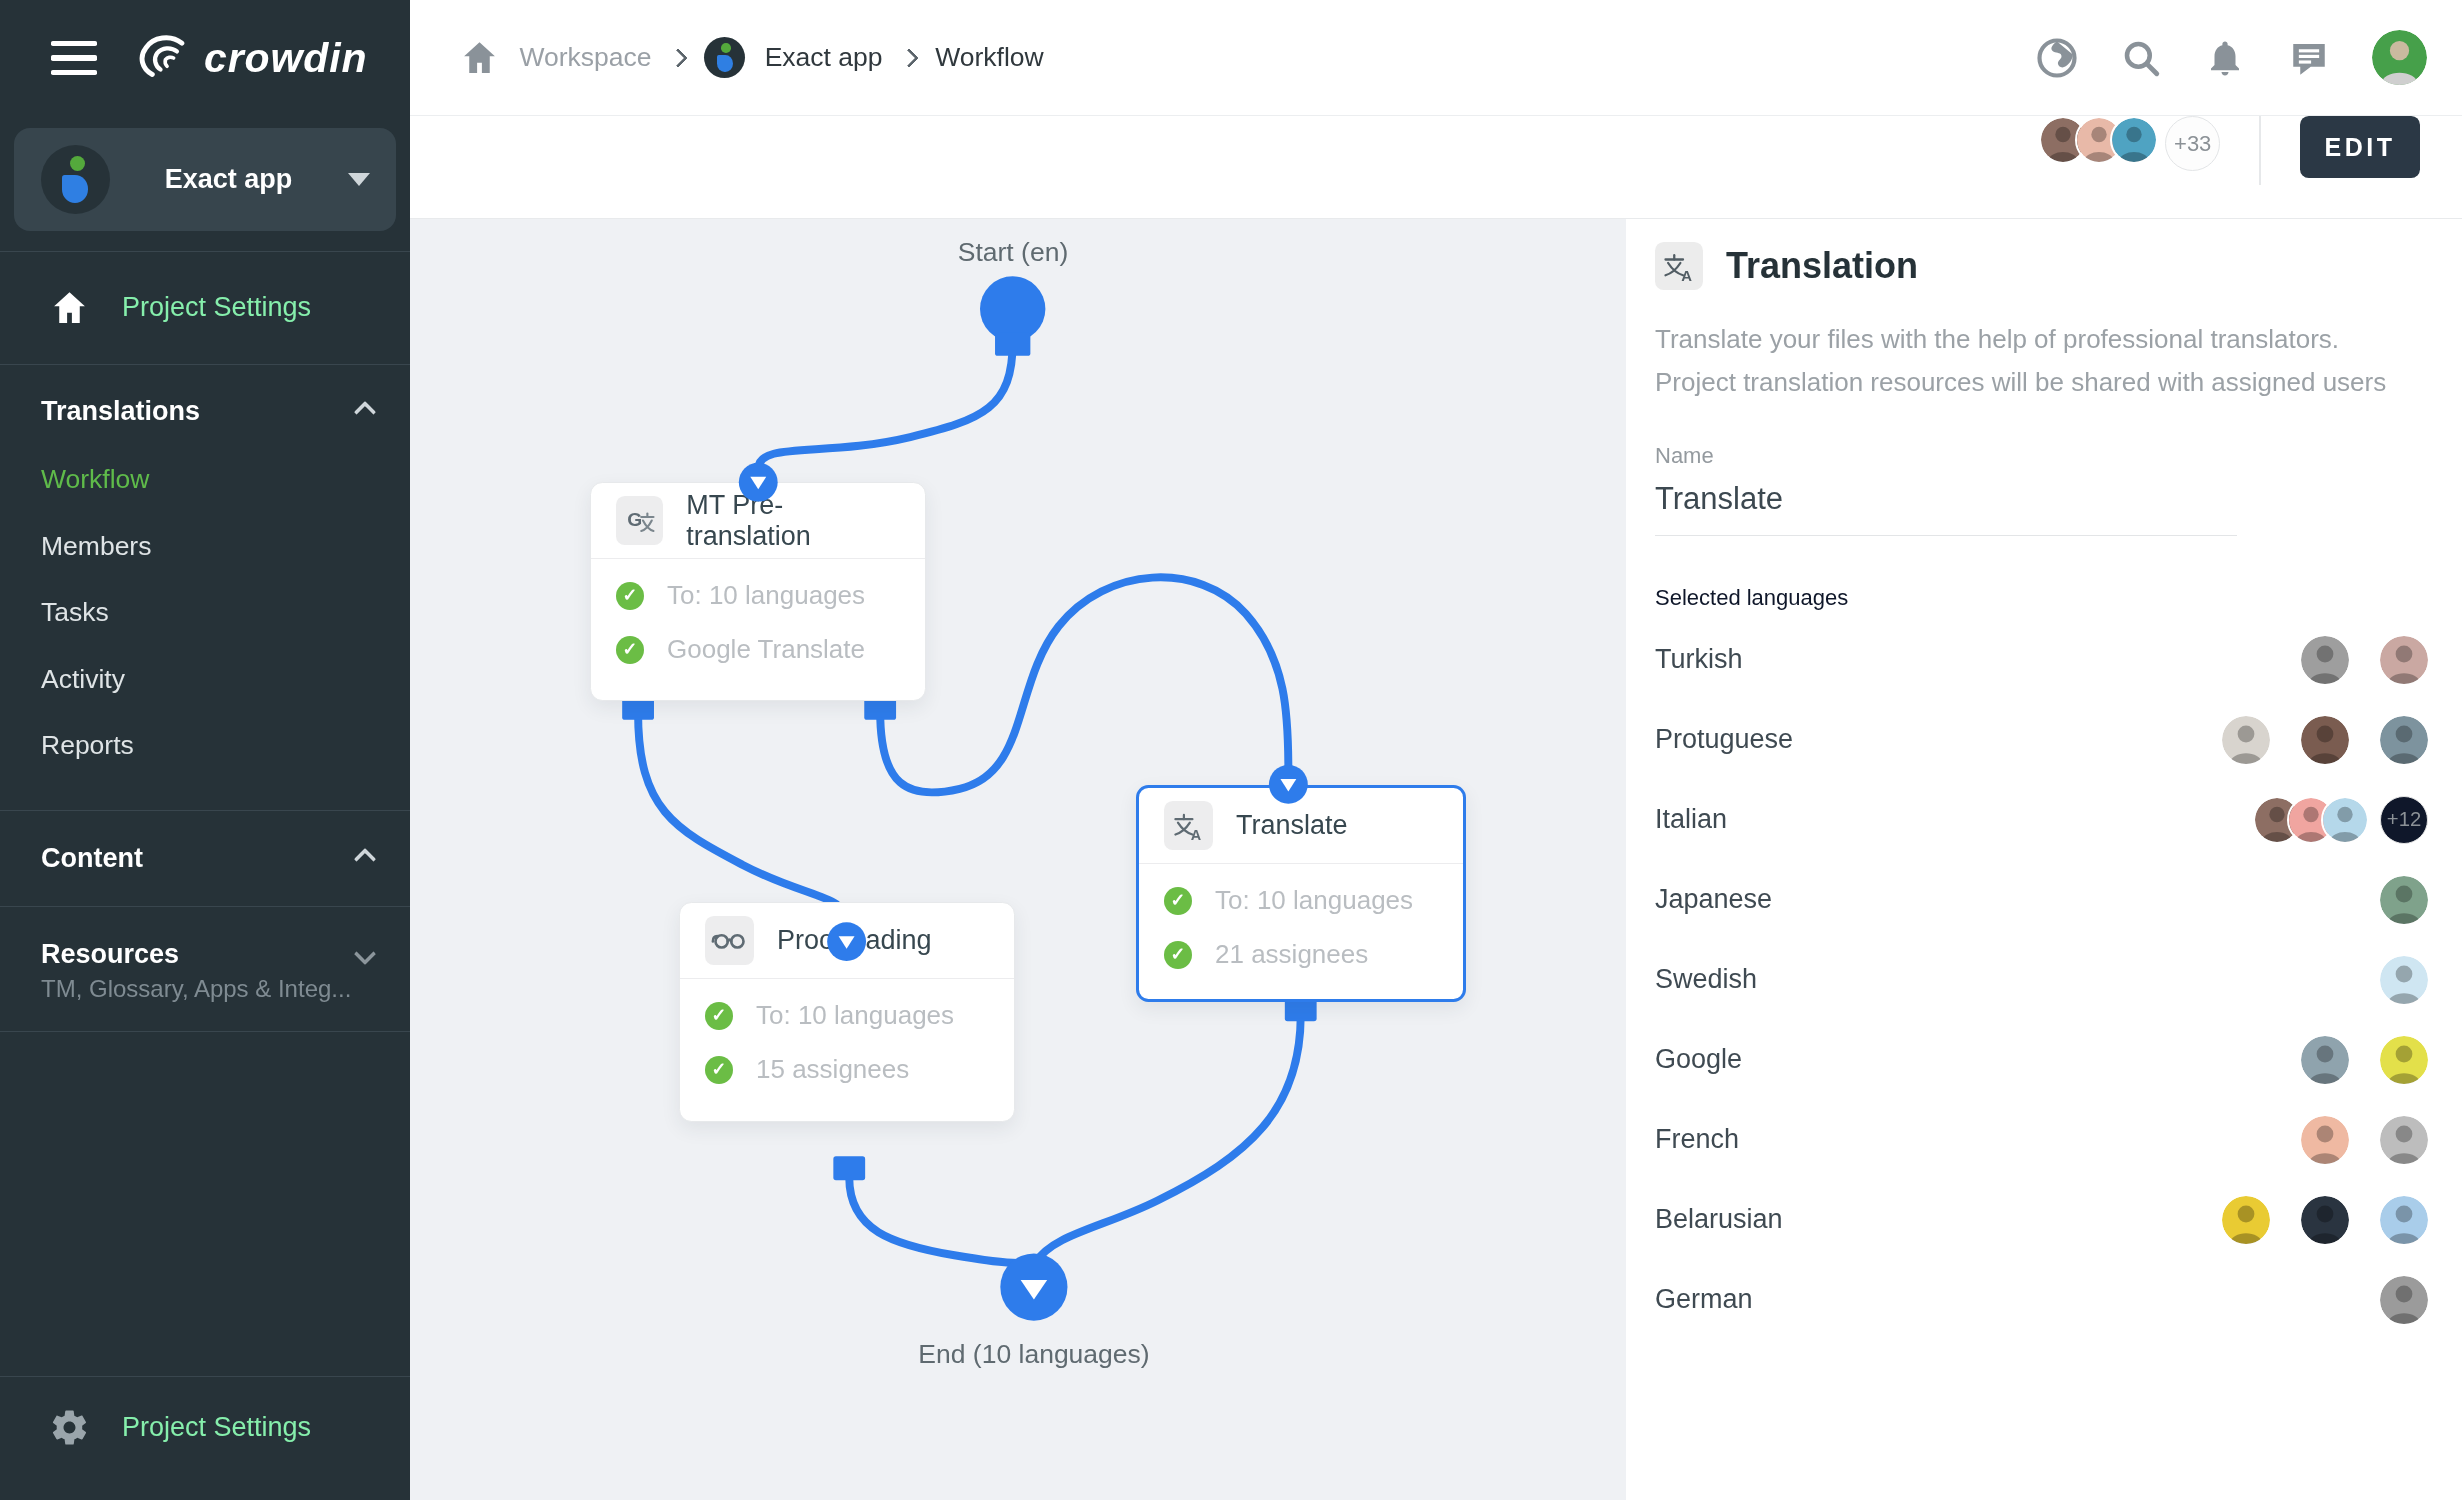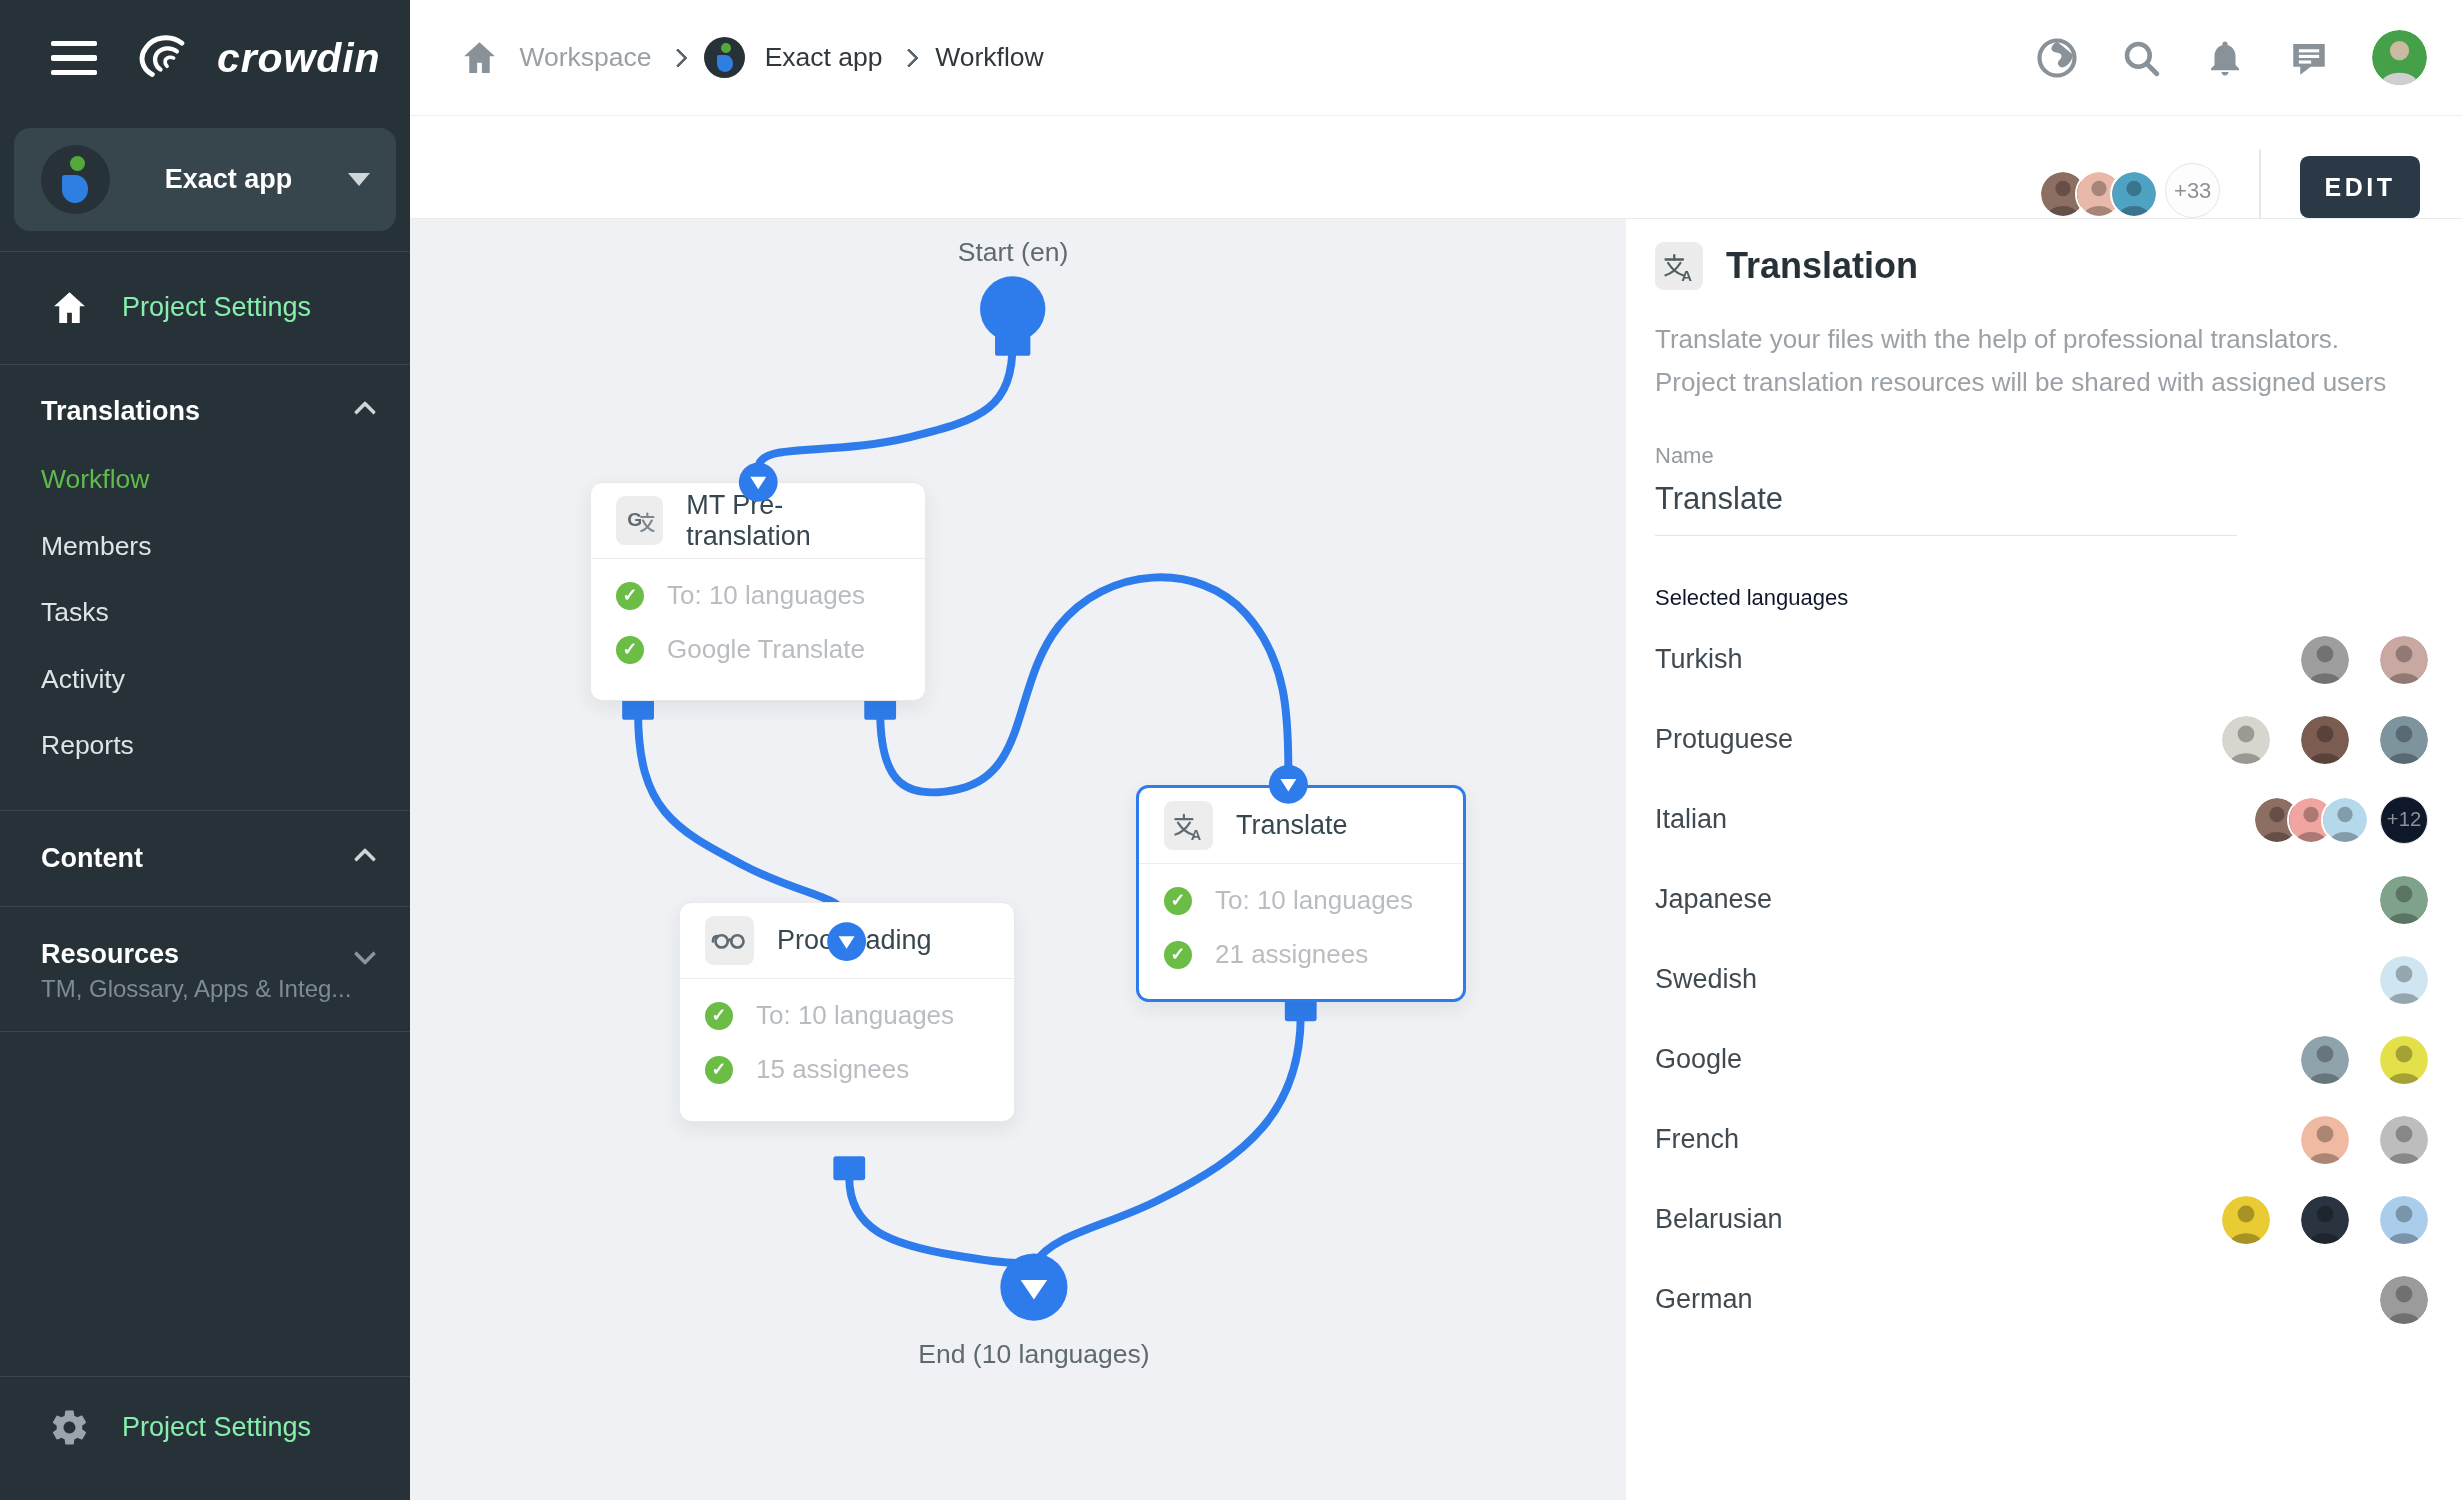--- a/index.html
+++ b/index.html
@@ -5,21 +5,21 @@
   * { margin:0; padding:0; box-sizing:border-box; }
   html,body { width:2462px; height:1501px; }
   body { font-family:"Liberation Sans", sans-serif; }
   .stage { position:relative; width:2462px; height:1501px; background:#eff1f4; overflow:hidden; }
 
   
   .topbar-left { position:absolute; left:0; top:0; width:410px; height:116px; background:#263238;
                  display:flex; align-items:center; padding-left:51px; gap:35px; z-index:30; }
   .hamburger { width:46px; height:34px; display:flex; flex-direction:column; justify-content:space-between; cursor:pointer; background:none; border:none; }
   .hamburger span { display:block; height:5.3px; background:#fff; border-radius:1.8px; }
-  .logo { display:flex; align-items:center; gap:28px; }
+  .logo { display:flex; align-items:center; gap:15px; }
   .logo-text { color:#fff; font-size:41px; font-weight:bold; font-style:italic; letter-spacing:0.9px; }
 
   .breadcrumb-bar { position:absolute; left:410px; top:0; width:2052px; height:116px; background:#ffffff;
                     border-bottom:0.9px solid #eceef0; display:flex; align-items:center; justify-content:space-between;
                     padding:0 35px 0 49px; z-index:30; }
   .breadcrumb { display:flex; align-items:center; gap:19.4px; }
   .crumb { font-size:26.5px; color:#9aa0a6; text-decoration:none; }
   .crumb.current, .crumb.dark { color:#30383d; }
   .crumb-chevron { width:14px; height:14px; border-right:3.5px solid #5b646b; border-top:3.5px solid #5b646b;
                    transform:rotate(45deg); border-radius:1.8px; }
@@ -49,21 +49,21 @@
   .section-header .lbl { color:#ffffff; font-size:27px; font-weight:bold; }
   .section-items { padding:7px 0 12.4px 0; }
   .section-item { padding:17.7px 0 17.7px 41px; font-size:26.5px; color:#dfe4e6; cursor:pointer; }
   .section-item.active { color:#5fbb4a; }
   .section-sub { padding:0 0 8.8px 41px; font-size:24px; color:#7f8b92; margin-top:-7px; }
   .sidebar-footer { position:absolute; left:0; bottom:0; width:410px; border-top:0.9px solid #39464e; }
   .sidebar-footer .side-item { padding:30px 0 53px 49px; }
 
   
   .subheader { position:absolute; left:410px; top:116px; width:2052px; height:103px; background:#fff;
-               border-bottom:0.9px solid #e8eaec; display:flex; align-items:flex-end; justify-content:flex-end;
+               border-bottom:0.9px solid #e8eaec; display:flex; align-items:flex-start; justify-content:flex-end;
                padding-right:42px; z-index:25; }
   .collab-avatars { display:flex; align-items:center; }
   .collab-avatars .avatar { margin-left:-12.4px; border:2.7px solid #fff; }
   .collab-avatars .avatar:first-child { margin-left:0; }
   .badge-circle { width:55px; height:55px; border-radius:50%; background:#fdfdfd; border:1.8px solid #e3e5e7;
                   display:flex; align-items:center; justify-content:center; font-size:22px; color:#8b9196; margin-left:7px; }
   .divider-v { width:1.8px; height:69px; background:#e6e8ea; margin:0 39px; }
   .edit-btn { width:120px; height:62px; background:#2b3845; color:#fff; border:none; border-radius:8.8px;
               font-size:25px; font-weight:bold; letter-spacing:3.5px; cursor:pointer; font-family:"Liberation Sans",sans-serif; }
 

